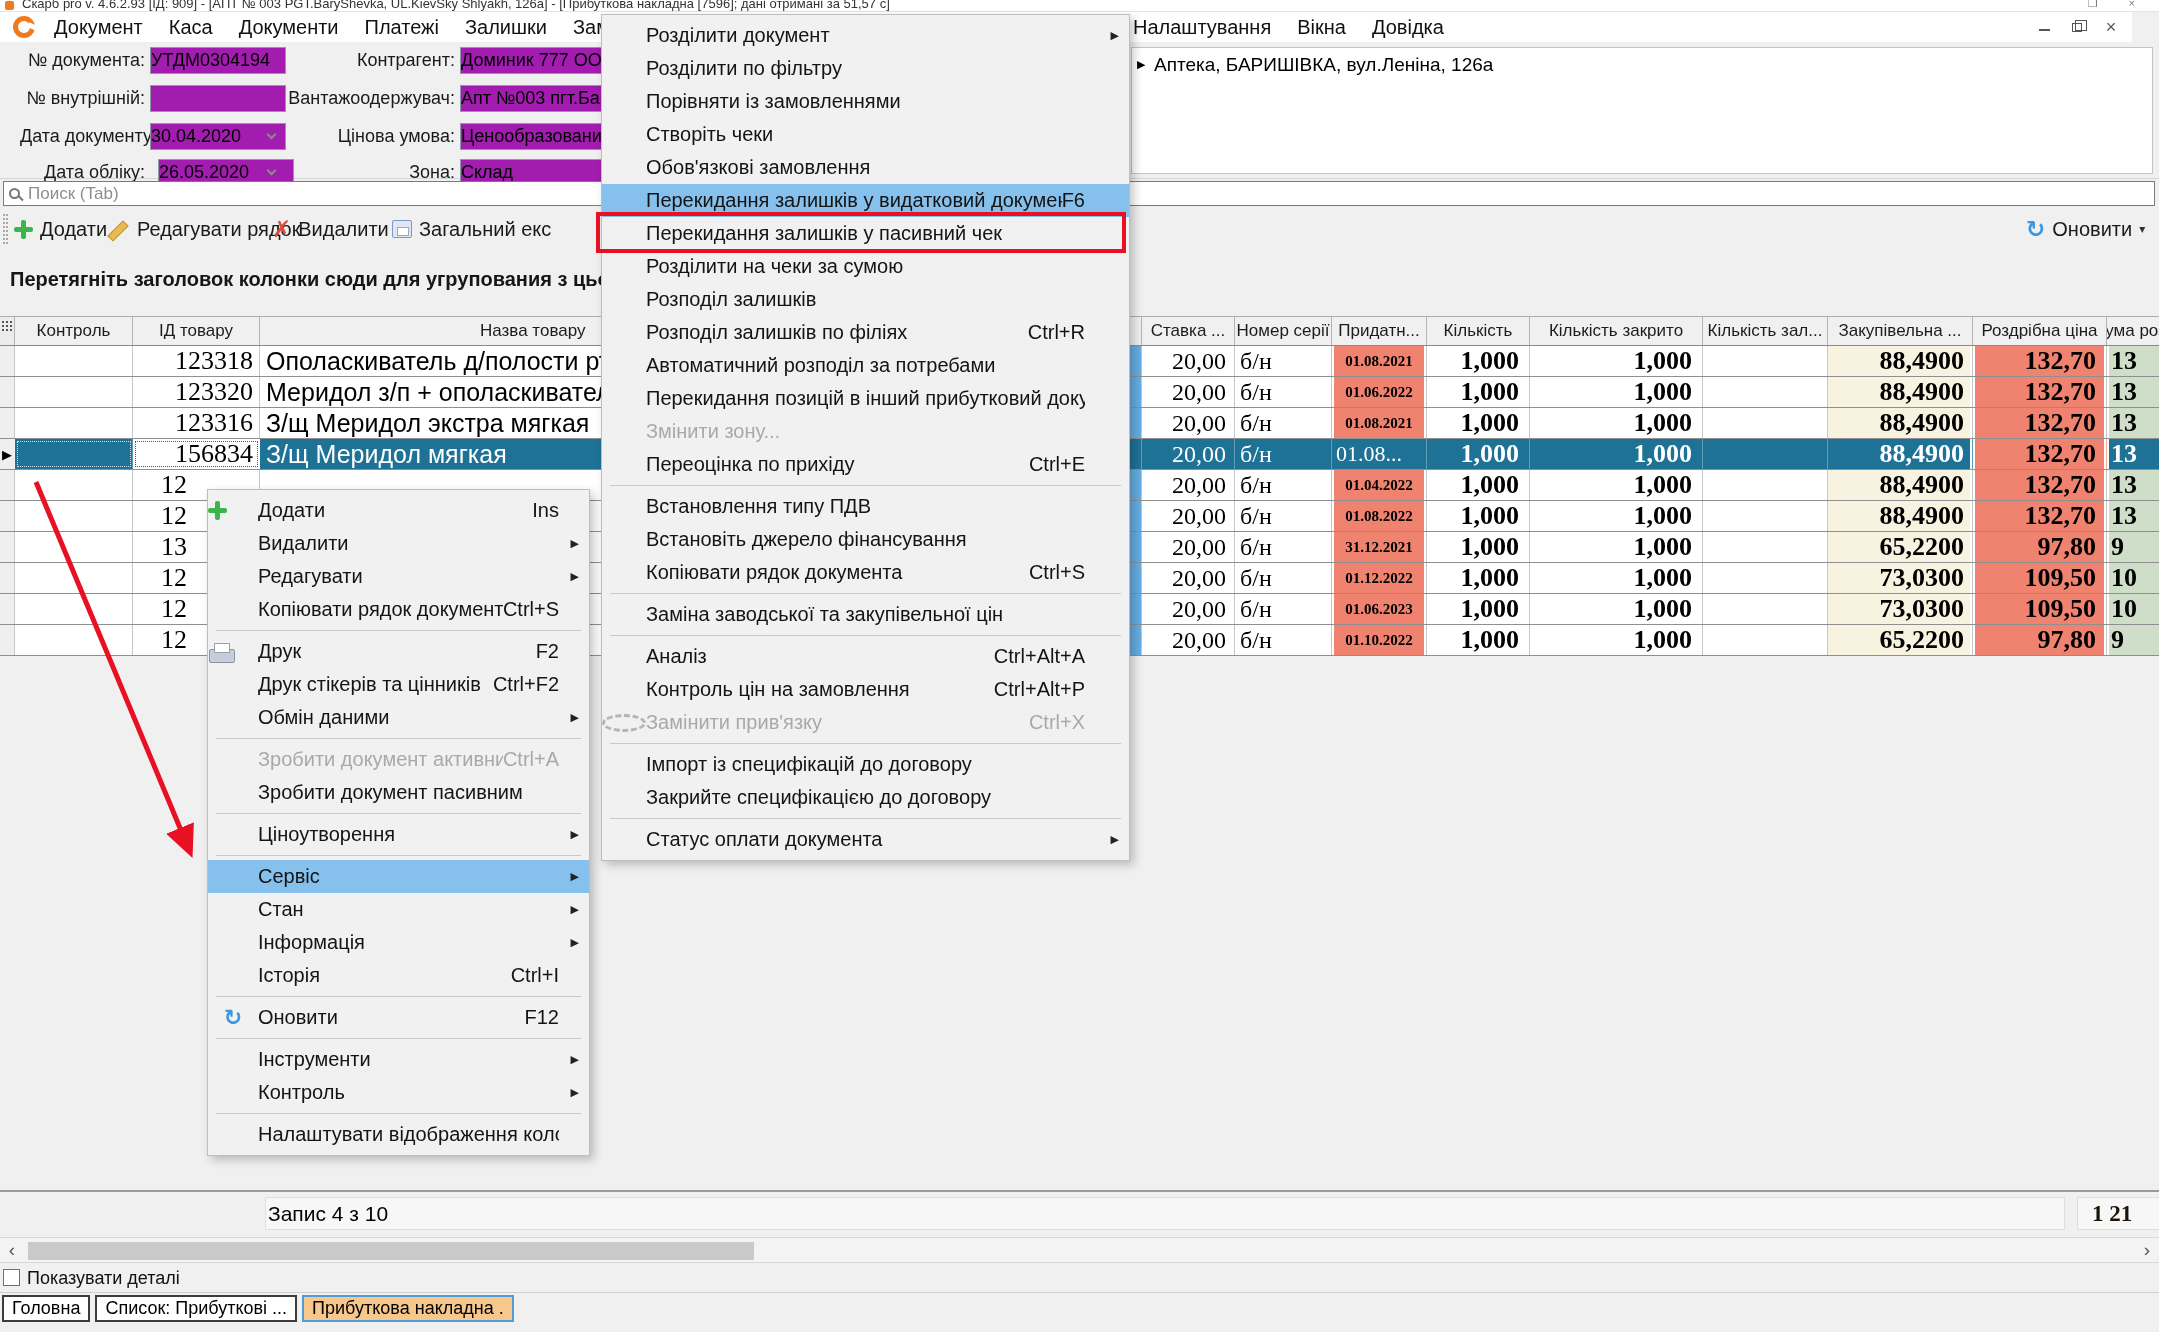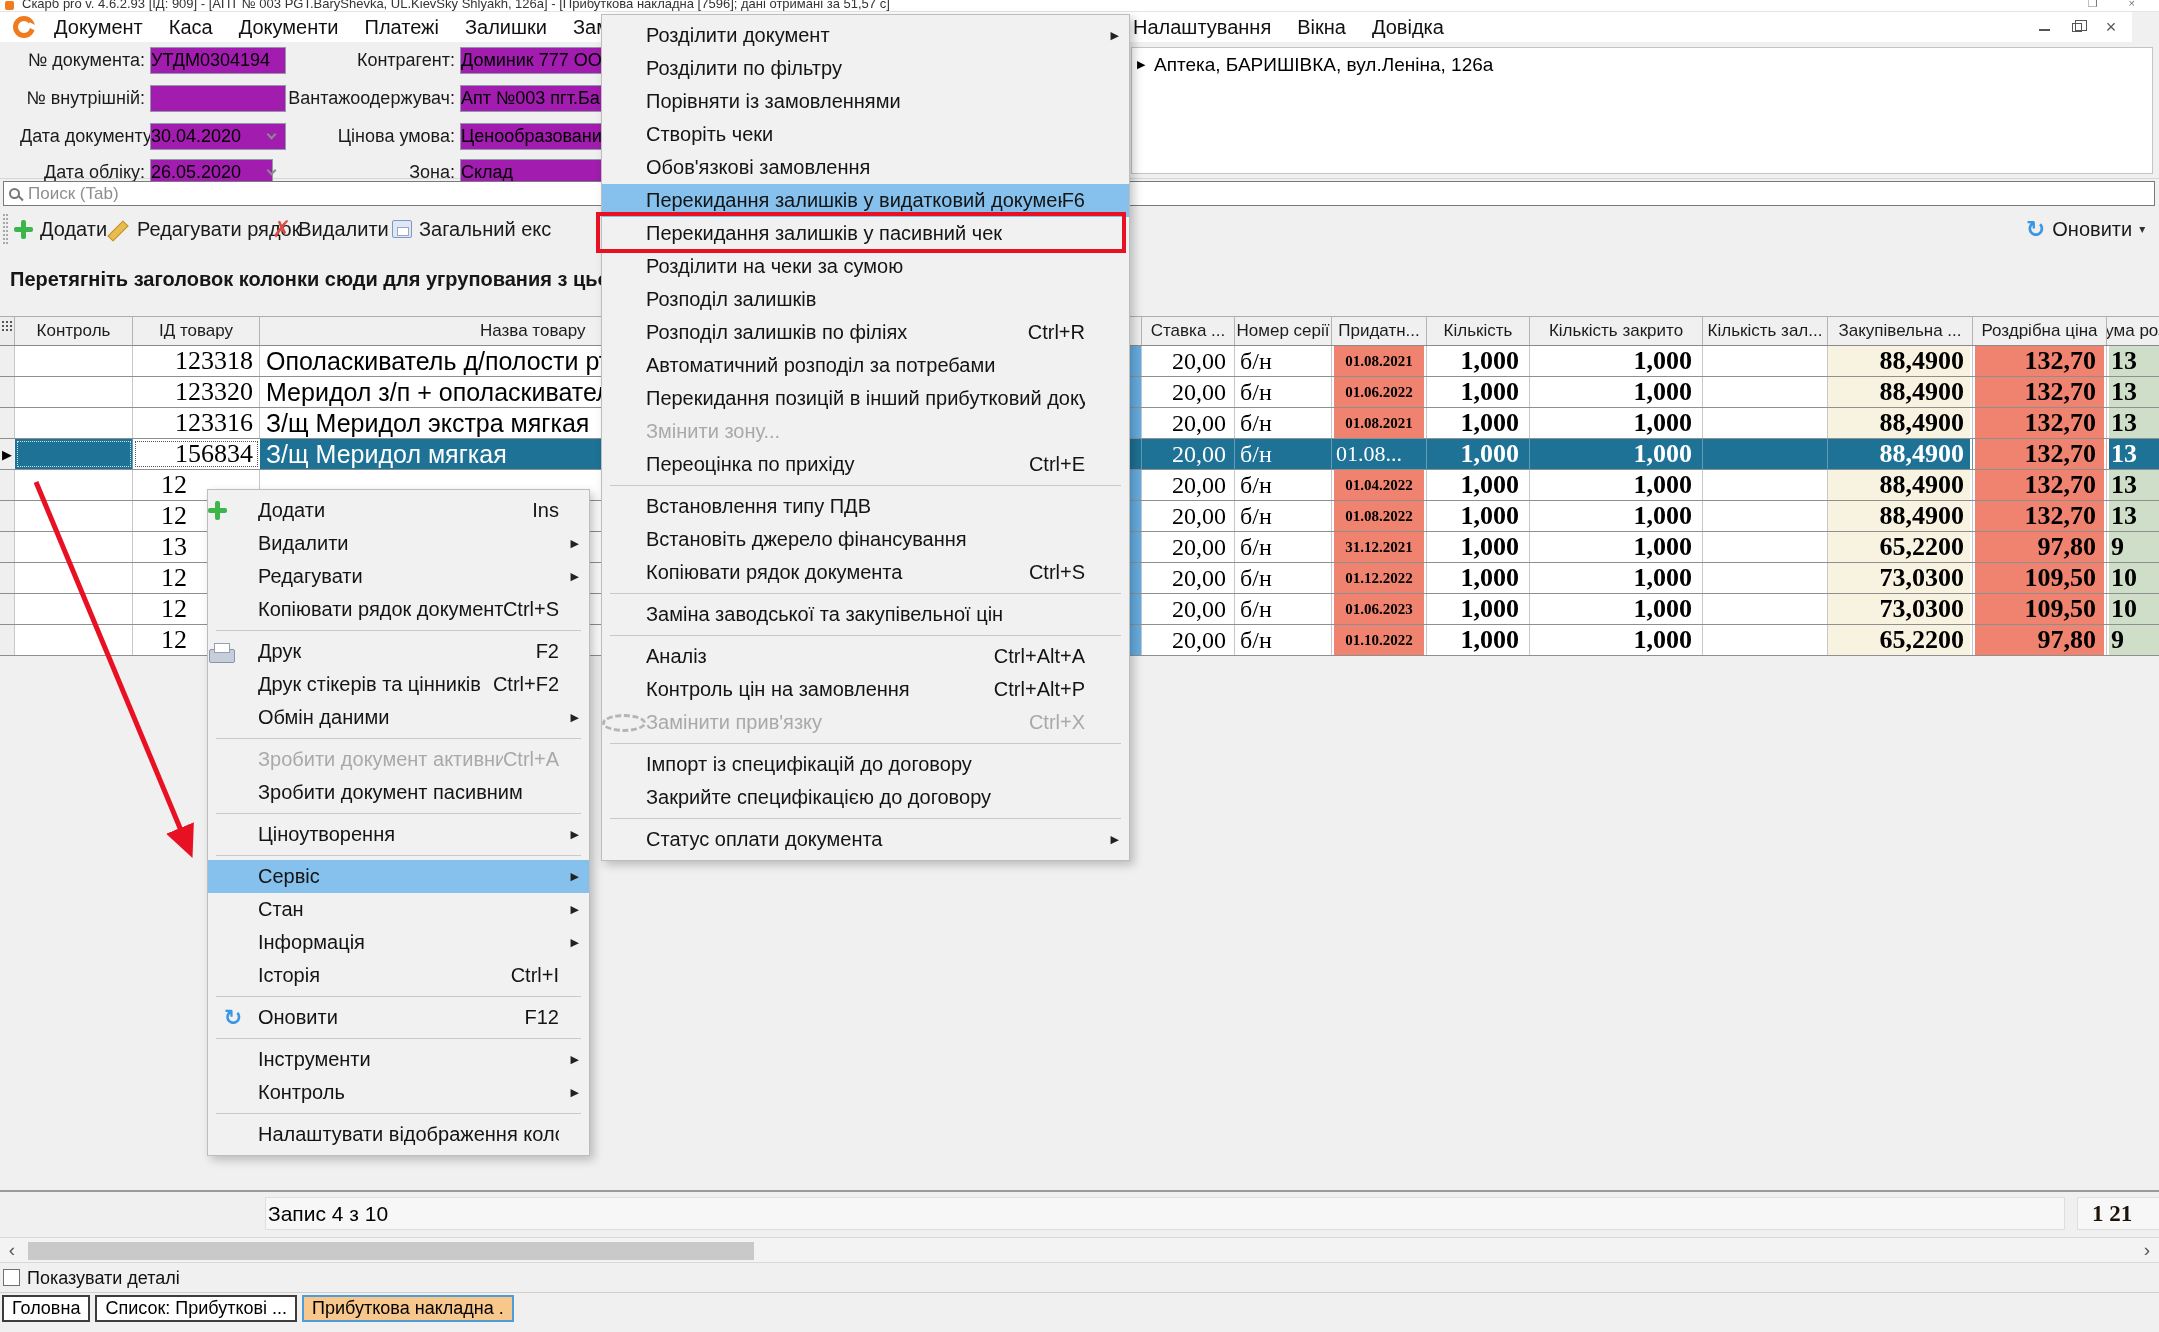--- a/index.html
+++ b/index.html
@@ -175,21 +175,21 @@
     </div>
     <div class="frow" style="left:0;top:81px;width:620px">
       <span class="flabel" style="left:12px;width:145px">Дата документу:</span>
       <span class="finput" style="left:150px;width:136px">30.04.2020</span>
       <span class="chev" style="left:268px;top:8px"></span>
       <span class="flabel" style="left:250px;width:205px">Цінова умова:</span>
       <span class="finput" style="left:460px;width:150px">Ценообразование</span>
     </div>
     <div class="frow" style="left:0;top:117px;width:620px">
       <span class="flabel" style="left:0;width:145px">Дата обліку:</span>
-      <span class="finput" style="left:150px;width:123px">26.05.2020</span>
+      <span class="finput" style="left:158px;width:136px">26.05.2020</span>
       <span class="chev" style="left:268px;top:8px"></span>
       <span class="flabel" style="left:250px;width:205px">Зона:</span>
       <span class="finput" style="left:460px;width:150px">Склад</span>
     </div>
     <div class="address">
       <span class="addr-marker">▶</span>
       <span>Аптека, БАРИШІВКА, вул.Леніна, 126а</span>
     </div>
   </div>
 

